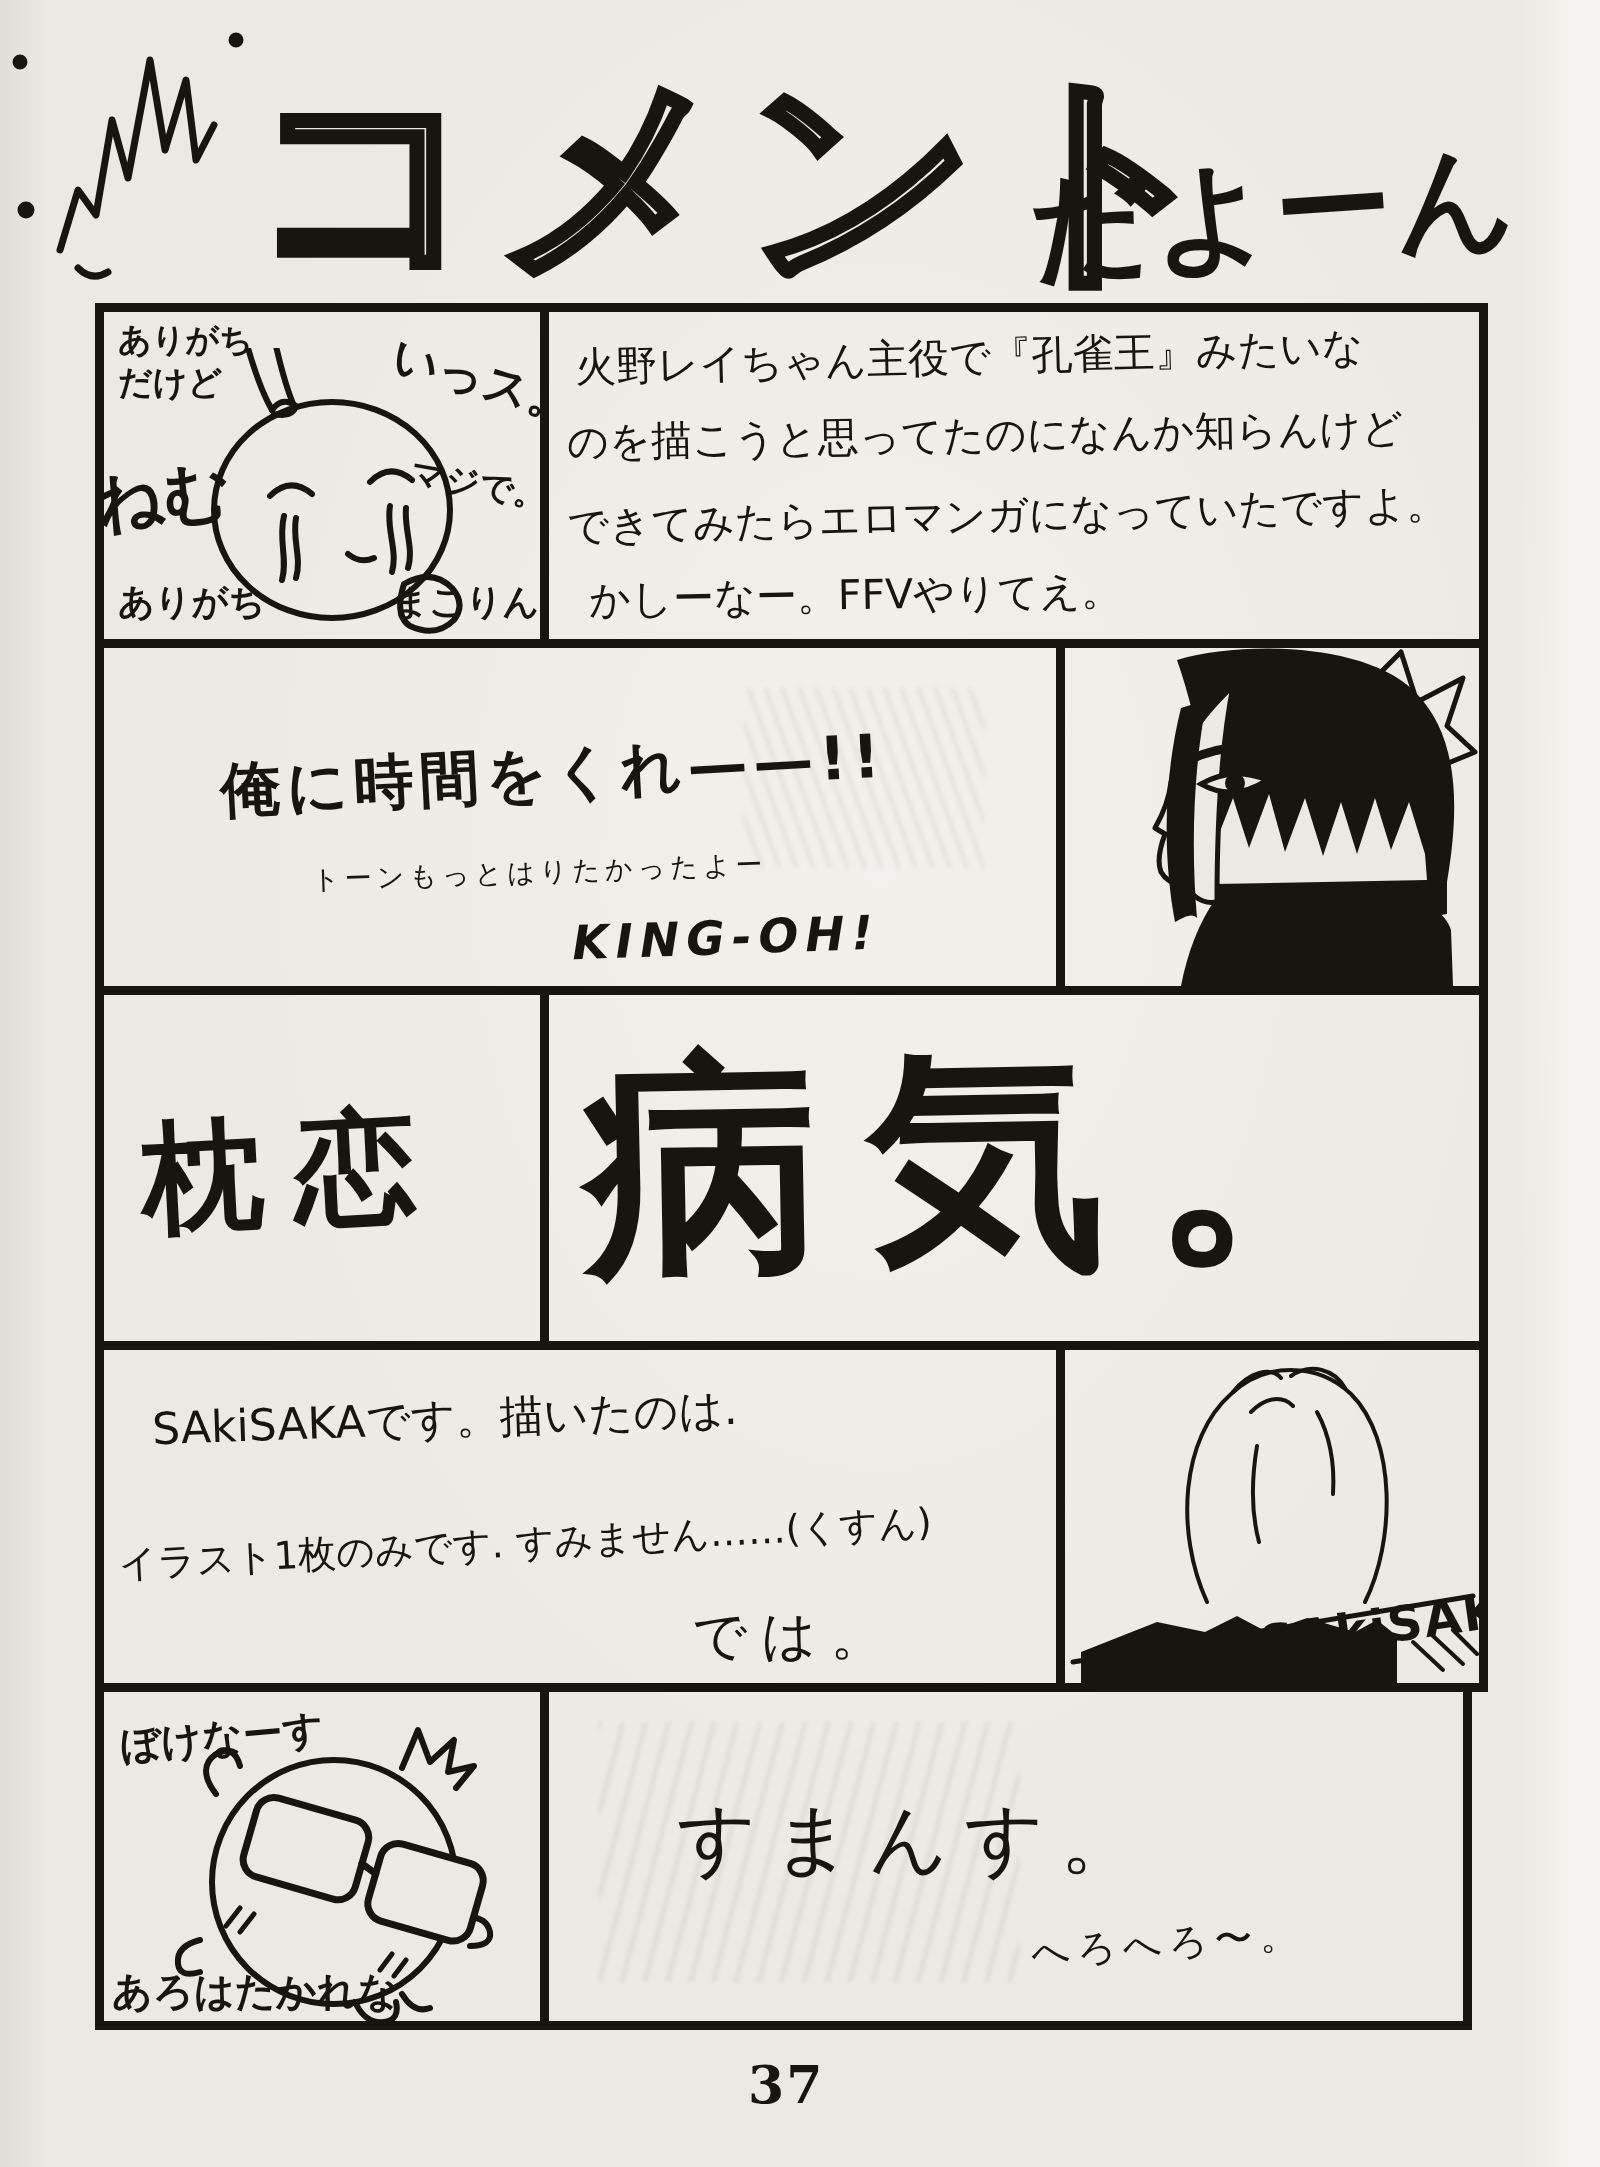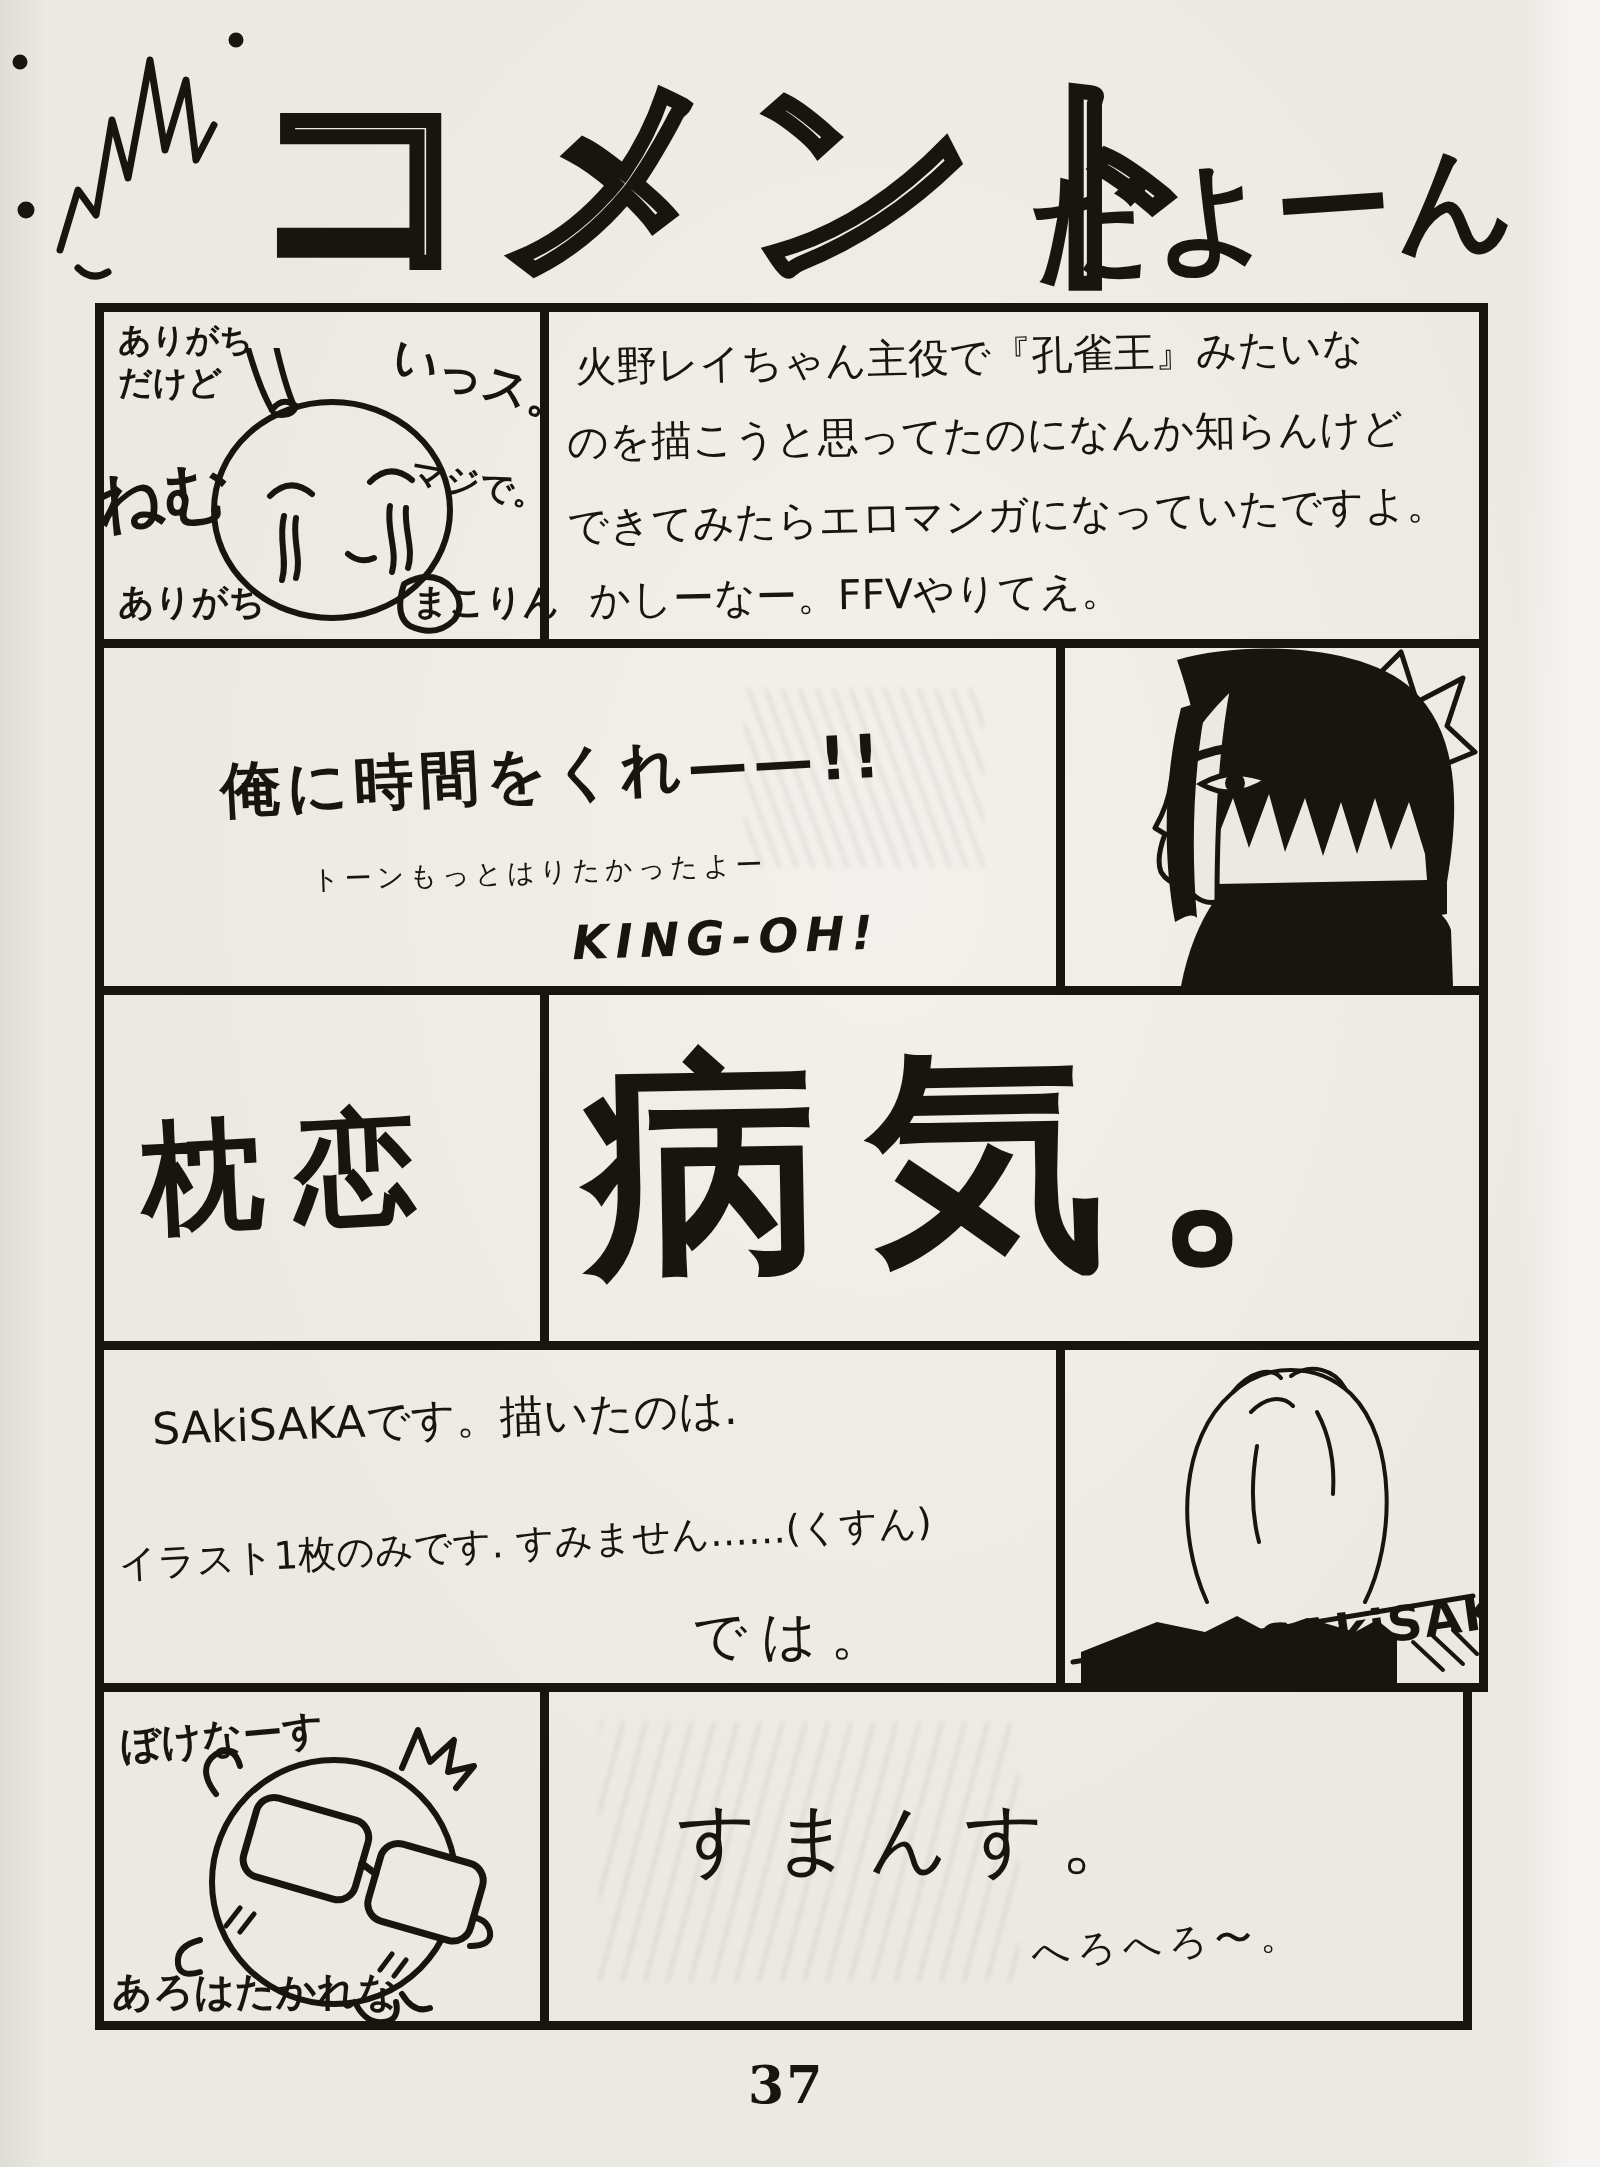--- a/index.html
+++ b/index.html
@@ -73,21 +73,21 @@
       <path d="M238,158 c-4,24 8,44 2,66 m14,-64 c-2,22 8,40 2,60"></path>
       <path d="M196,206 q12,10 26,4"></path>
       <path d="M252,236 q28,-16 48,4 q14,16 2,32 q-18,18 -44,6 q-16,-10 -6,-42z"></path>
     </svg>
     <div class="hand" style="left:14px;top:6px;font-size:33px;">ありがち</div>
     <div class="hand" style="left:14px;top:48px;font-size:34px;">だけど</div>
     <div class="hand" style="left:-8px;top:140px;font-size:66px;transform:rotate(-6deg);">ねむ</div>
     <div class="hand" style="left:286px;top:38px;font-size:46px;transform:rotate(16deg);">いっス。</div>
     <div class="hand" style="left:306px;top:150px;font-size:34px;transform:rotate(10deg);">マジで。</div>
     <div class="hand" style="left:14px;top:266px;font-size:36px;">ありがち</div>
-    <div class="hand" style="left:288px;top:266px;font-size:36px;margin-left:20px;">まこりん</div>
+    <div class="hand" style="left:288px;top:266px;font-size:36px;">まこりん</div>
   </div>
 
   <div class="panel" style="left:540px;top:303px;width:948px;height:345px;">
     <div class="hand thin" style="left:26px;top:18px;font-size:41px;transform:rotate(-1.5deg);">火野レイちゃん主役で『孔雀王』みたいな</div>
     <div class="hand thin" style="left:18px;top:96px;font-size:41px;transform:rotate(-1deg);">のを描こうと思ってたのになんか知らんけど</div>
     <div class="hand thin" style="left:18px;top:176px;font-size:41px;transform:rotate(-1.5deg);">できてみたらエロマンガになっていたですよ。</div>
     <div class="hand thin" style="left:40px;top:256px;font-size:41px;transform:rotate(-1deg);">かしーなー。FFVやりてえ。</div>
   </div>
 
   <div class="panel" style="left:95px;top:639px;width:970px;height:356px;">

